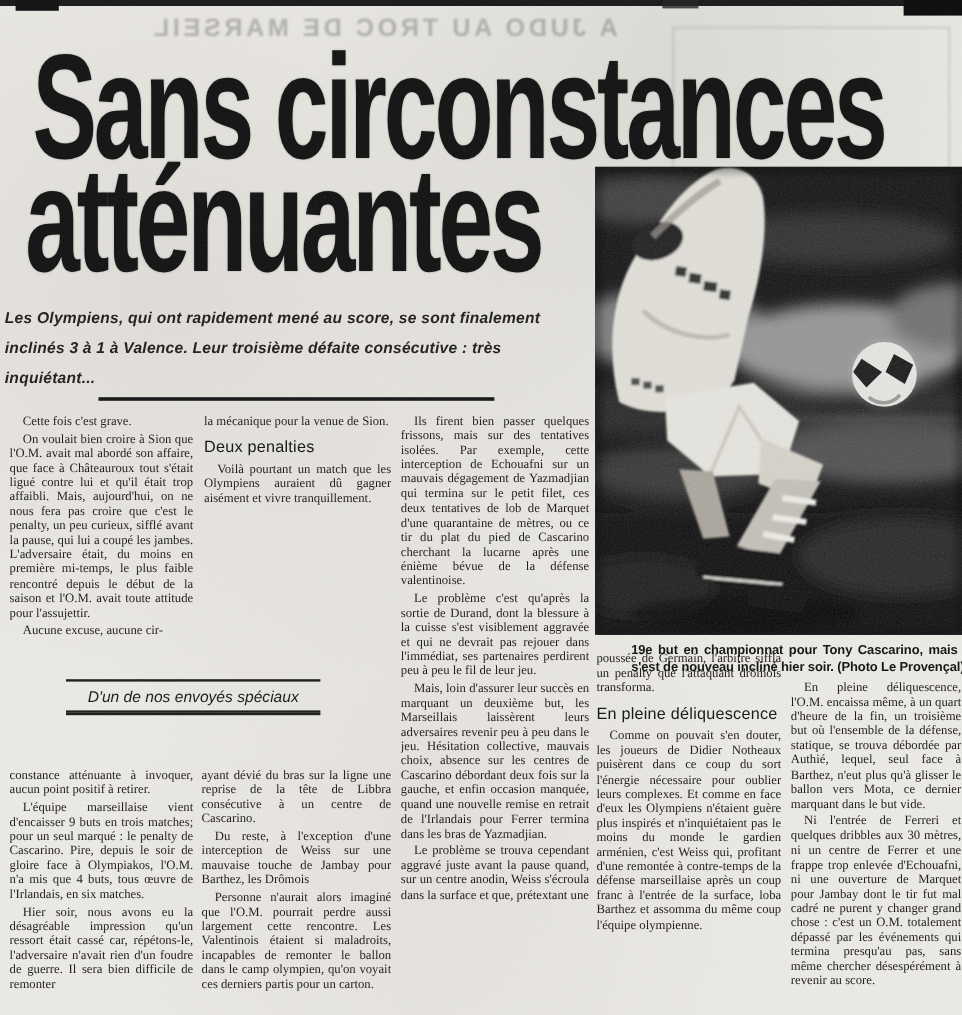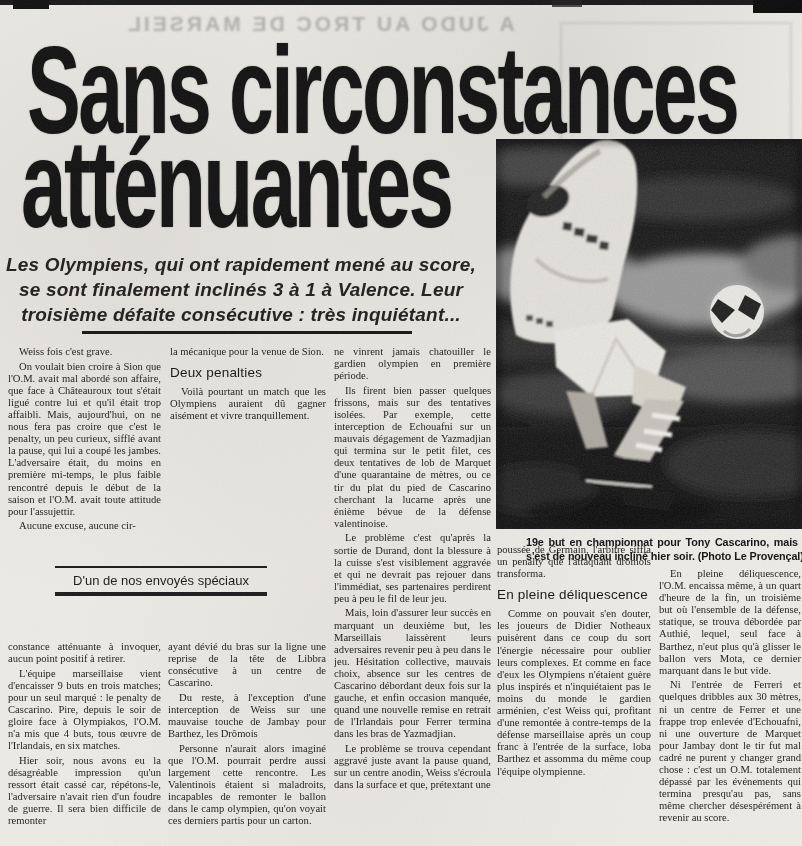--- a/index.html
+++ b/index.html
@@ -29,23 +29,23 @@
   
   .hl{
     position:absolute;font-family:"Liberation Sans",sans-serif;font-weight:bold;
     color:#141414;white-space:nowrap;line-height:1;letter-spacing:-4px;
     transform-origin:0 0;text-shadow:0 0 2px rgba(25,25,25,.35);
   }
   .hl1{left:27px;top:28px;font-size:124px;transform:scaleX(.65);}
   .hl2{left:21px;top:122px;font-size:124px;transform:scaleX(.66);}
   
   .standfirst{
-    position:absolute;left:4px;top:252px;width:474px;text-align:center;
+    position:absolute;left:4px;top:252px;width:474px;text-align:left;
     font-family:"Liberation Sans",sans-serif;font-style:italic;font-weight:bold;
-    font-size:19px;line-height:25px;color:#232120;letter-spacing:.2px;
+    font-size:13px;line-height:25px;color:#232120;letter-spacing:.2px;
   }
   .standfirst-rule{position:absolute;left:82px;top:331px;width:330px;height:3px;background:#181818;}
   
   .col{
     position:absolute;font-size:10.6px;line-height:12.1px;text-align:justify;
     overflow:hidden;hyphens:auto;-webkit-hyphens:auto;color:#1e1c1a;
   }
   .col p{margin:0 0 2.5px 0;text-indent:11px;}
   .col p.noindent{text-indent:0;}
   .subhead{
@@ -56,21 +56,21 @@
   .c2t{left:170px;top:346px;width:156px;height:212px;}
   .c3 {left:334px;top:346px;width:157px;height:498px;}
   .c1b{left:8px;top:641px;width:153px;height:203px;}
   .c2b{left:168px;top:641px;width:158px;height:203px;}
   .c4 {left:497px;top:544px;width:154px;height:276px;}
   .c5 {left:659px;top:568px;width:142px;height:276px;}
   
   .byline{position:absolute;left:55px;top:566px;width:212px;font-family:"Liberation Sans",sans-serif;color:#1b1b1b;}
   .byline .rule{height:2px;background:#1d1d1d;}
   .byline .rule.thin{height:1.5px;}
-  .byline-label{font-size:13px;text-align:center;padding:5px 0 4px 0;}
+  .byline-label{font-style:italic;font-size:13px;text-align:center;padding:5px 0 4px 0;}
   .byline-author{font-weight:bold;font-size:13.5px;padding:4px 0 5px 14px;}
   
   .photo{position:absolute;left:496px;top:139px;width:306px;height:390px;background:#101010;}
   .photo svg{display:block;}
   .caption{
     position:absolute;left:526px;top:536px;width:305px;
     font-family:"Liberation Sans",sans-serif;font-weight:bold;
     font-size:10.8px;line-height:13.5px;color:#141414;letter-spacing:-.1px;text-align:justify;
   }
   .grain{position:absolute;left:0;top:0;pointer-events:none;opacity:.55;}
@@ -87,33 +87,32 @@
   <div class="ghost-text">A JUDO AU TROC DE MARSEIL</div>
   <div class="ghost-box"></div>
 
   <div class="hl hl1">Sans circonstances</div>
   <div class="hl hl2">atténuantes</div>
 
   <div class="standfirst">Les Olympiens, qui ont rapidement mené au score, se sont finalement inclinés 3 à 1 à Valence. Leur troisième défaite consécutive : très inquiétant...</div>
   <div class="standfirst-rule"></div>
 
   <div class="col c1t">
-    <p>Weiss fois c'est grave.</p>
+    <p>Cette fois c'est grave.</p>
     <p>On voulait bien croire à Sion que l'O.M. avait mal abordé son affaire, que face à Châteauroux tout s'était ligué contre lui et qu'il était trop affaibli. Mais, aujourd'hui, on ne nous fera pas croire que c'est le penalty, un peu curieux, sifflé avant la pause, qui lui a coupé les jambes. L'adversaire était, du moins en première mi-temps, le plus faible rencontré depuis le début de la saison et l'O.M. avait toute attitude pour l'assujettir.</p>
     <p>Aucune excuse, aucune cir-</p>
   </div>
 
   <div class="col c2t">
     <p class="noindent">la mécanique pour la venue de Sion.</p>
     <div class="subhead">Deux penalties</div>
     <p>Voilà pourtant un match que les Olympiens auraient dû gagner aisément et vivre tranquillement.</p>
   </div>
 
   <div class="col c3">
-    <p class="noindent">ne vinrent jamais chatouiller le gardien olympien en première période.</p>
     <p>Ils firent bien passer quelques frissons, mais sur des tentatives isolées. Par exemple, cette interception de Echouafni sur un mauvais dégagement de Yazmadjian qui termina sur le petit filet, ces deux tentatives de lob de Marquet d'une quarantaine de mètres, ou ce tir du plat du pied de Cascarino cherchant la lucarne après une énième bévue de la défense valentinoise.</p>
     <p>Le problème c'est qu'après la sortie de Durand, dont la blessure à la cuisse s'est visiblement aggravée et qui ne devrait pas rejouer dans l'immédiat, ses partenaires perdirent peu à peu le fil de leur jeu.</p>
     <p>Mais, loin d'assurer leur succès en marquant un deuxième but, les Marseillais laissèrent leurs adversaires revenir peu à peu dans le jeu. Hésitation collective, mauvais choix, absence sur les centres de Cascarino débordant deux fois sur la gauche, et enfin occasion manquée, quand une nouvelle remise en retrait de l'Irlandais pour Ferrer termina dans les bras de Yazmadjian.</p>
     <p>Le problème se trouva cependant aggravé juste avant la pause quand, sur un centre anodin, Weiss s'écroula dans la surface et que, prétextant une</p>
   </div>
 
   <div class="byline">
     <div class="rule"></div>
     <div class="byline-label">D'un de nos envoyés spéciaux</div>
     <div class="rule thin"></div>

